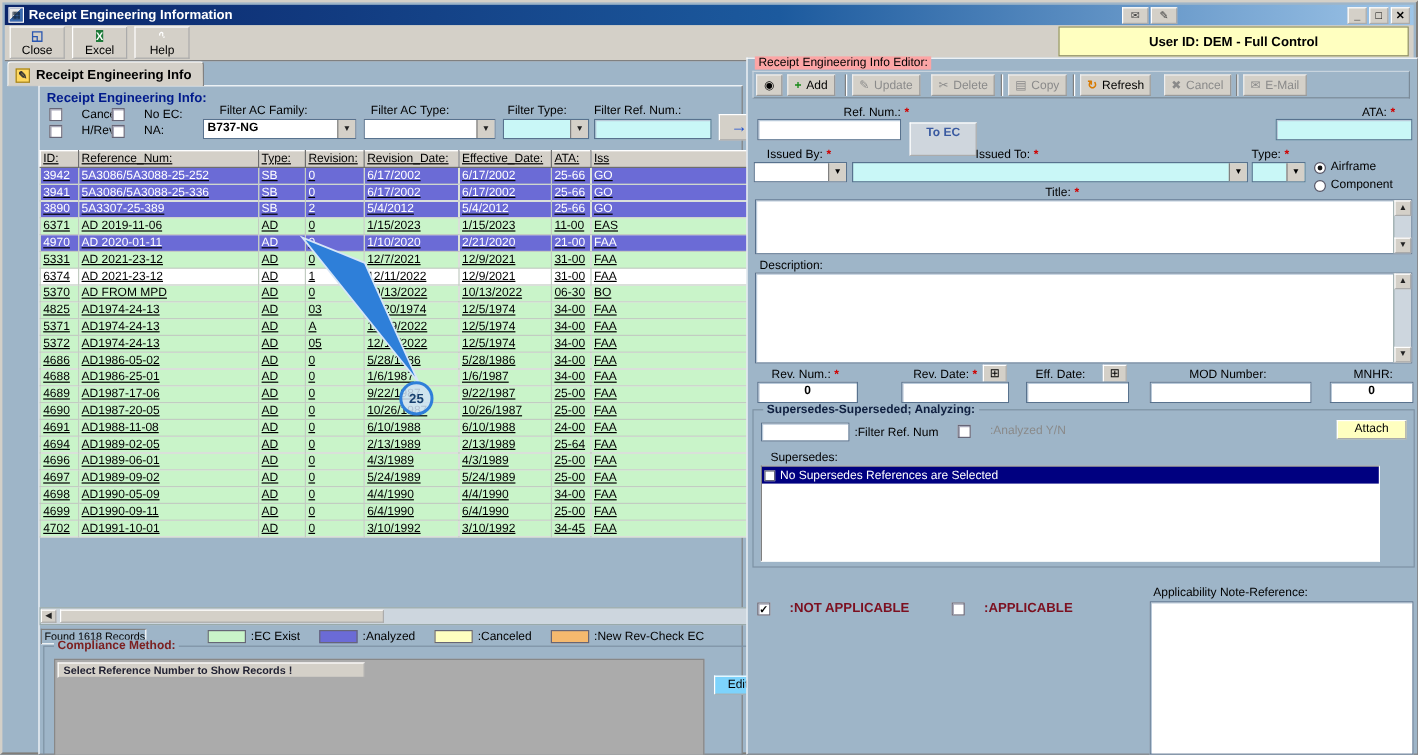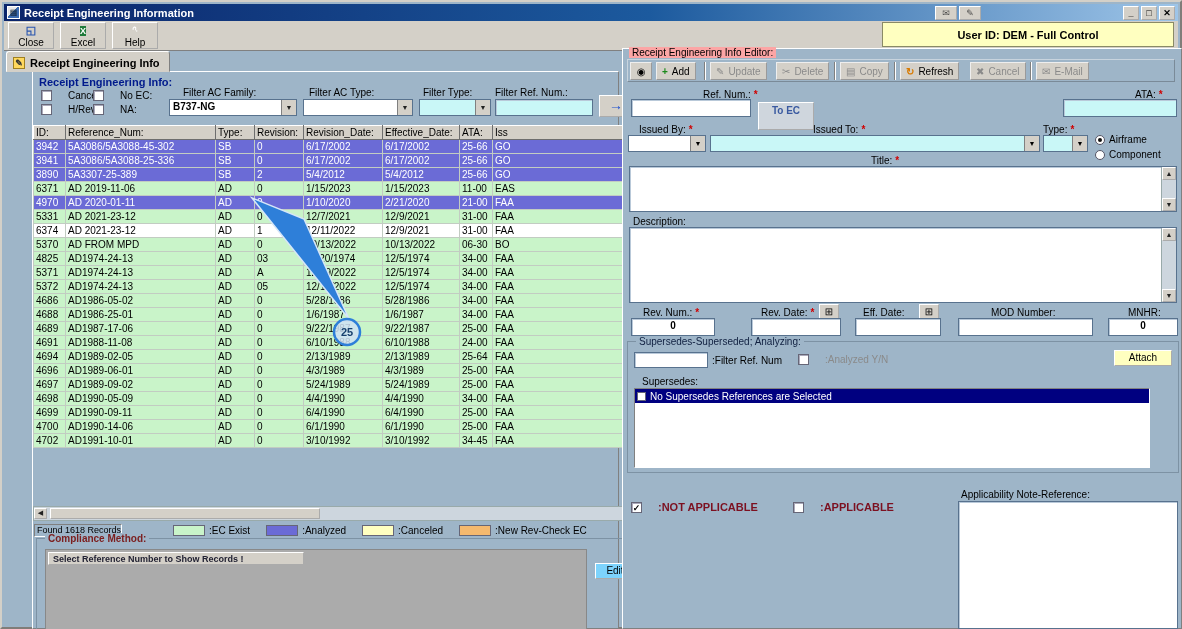--- a/index.html
+++ b/index.html
@@ -31,21 +31,21 @@
 .chk{position:absolute;display:flex;align-items:flex-end;gap:16px;font-size:10px;}
 .box{width:11px;height:11px;background:#fff;border:1px solid #667;box-shadow:inset 1px 1px 0 #aab;display:inline-block;font-size:9px;line-height:10px;text-align:center;font-weight:bold;}
 .flabel{position:absolute;top:15px;font-size:10px;white-space:nowrap;}
 .combo{position:absolute;top:27px;height:17px;background:#fff;border:1px solid #58728e;display:flex;}
 .combo.cyan,.tfield.cyan{background:#c9f7f7;}
 .combo .val{flex:1;padding:1px 3px;font-size:10px;overflow:hidden;white-space:nowrap;}
 .combo .drop{width:15px;background:#d4d0c8;border-left:1px solid #808080;font-size:7px;text-align:center;line-height:15px;color:#222;}
 .tfield{background:#fff;border:1px solid #58728e;box-shadow:inset 1px 1px 0 #b9c9d9;font-size:10px;padding:1px 3px;}
 .applybtn{position:absolute;left:566px;top:23px;width:34px;height:22px;background:#d4d0c8;border:1px outset #fff;color:#1d4fd0;font-weight:bold;font-size:14px;line-height:18px;text-align:center;}
 
-.grid{position:absolute;left:0;top:53px;width:636px;border-collapse:collapse;table-layout:fixed;font-size:10px;background:#fff;}
+.grid{position:absolute;left:0;top:53px;width:636px;border-collapse:collapse;table-layout:fixed;font-size:10px;background:#fff;text-decoration:underline;}
 .grid th{background:#d4d0c8;border:1px solid;border-color:#fff #6e6e6e #6e6e6e #fff;font-weight:normal;text-align:left;padding:0 2px;height:14px;white-space:nowrap;overflow:hidden;}
 .grid td{border:1px solid #c2ccc2;padding:0 2px;height:14px;white-space:nowrap;overflow:hidden;background:#fff;}
 .r-ec td{background:#c9f4c9;}
 .r-analyzed td{background:#6b6bd6;color:#fff;}
 .r-none td{background:#fff;}
 .vscroll{position:absolute;left:597px;top:53px;width:16px;height:381px;background:#cdd6de;border:1px solid #9aa;}
 .hscroll{position:absolute;left:0;top:434px;width:613px;height:15px;background:#cdd6de;border:1px solid #9aa;}
 .sbtn{position:absolute;background:#d4d0c8;border:1px outset #fff;font-size:7px;text-align:center;color:#222;}
 .vthumb{position:absolute;left:1px;top:16px;width:12px;height:22px;background:#d4d0c8;border:1px outset #fff;}
 .hthumb{position:absolute;left:16px;top:1px;width:270px;height:11px;background:#d4d0c8;border:1px outset #fff;}
@@ -80,21 +80,21 @@
 .radio{position:absolute;display:flex;gap:4px;align-items:center;font-size:10px;}
 .rcirc{width:10px;height:10px;border:1px solid #556;border-radius:50%;background:#fff;position:relative;}
 .rcirc.on::after{content:"";position:absolute;left:2px;top:2px;width:4px;height:4px;border-radius:50%;background:#111;}
 .mltext{position:absolute;background:#fff;border:1px solid #58728e;box-shadow:inset 1px 1px 0 #b9c9d9;}
 .scrollstrip{position:absolute;right:0;top:0;bottom:0;width:15px;background:#cdd6de;border-left:1px solid #9aa;}
 .scrollstrip .up,.scrollstrip .dn{position:absolute;left:0;width:14px;height:13px;background:#d4d0c8;border:1px outset #fff;font-size:7px;text-align:center;line-height:12px;color:#222;}
 .scrollstrip .up{top:0;}
 .scrollstrip .dn{bottom:0;}
 .calbtn{position:absolute;width:20px;height:15px;background:#d4d0c8;border:1px outset #fff;font-size:10px;line-height:13px;text-align:center;}
 .supers{position:absolute;left:4px;top:292px;width:552px;height:132px;border:1px solid #7d92a4;}
-.supers-title{font-weight:normal;color:#102040;}
+.supers-title{font-weight:bold;color:#102040;}
 .attach{position:absolute;left:486px;top:8px;width:58px;height:16px;background:#ffffc0;border:1px outset #fff;font-size:10px;text-align:center;line-height:14px;}
 .listbox{position:absolute;left:6px;top:46px;width:516px;height:80px;background:#fff;border:1px solid;border-color:#808080 #fff #fff #808080;}
 .listrow{height:14px;background:#000080;color:#fff;display:flex;align-items:center;font-size:10px;gap:4px;padding:0 2px;}
 .listrow .box{width:9px;height:9px;box-shadow:none;}
 .maroon{color:#7c1020;font-weight:bold;font-size:11px;}
 .annot{position:absolute;left:0;top:0;z-index:50;pointer-events:none;}
 </style>
 </head>
 <body>
 
@@ -194,21 +194,21 @@
               <th>Revision:</th>
               <th>Revision_Date:</th>
               <th>Effective_Date:</th>
               <th>ATA:</th>
               <th>Iss</th>
             </tr>
           </thead>
         <tbody>
             <tr class="r-analyzed">
               <td>3942</td>
-              <td>5A3086/5A3088-45-302</td>
+              <td>5A3086/5A3088-25-252</td>
               <td>SB</td>
               <td>0</td>
               <td>6/17/2002</td>
               <td>6/17/2002</td>
               <td>25-66</td>
               <td>GO</td>
             </tr>
             <tr class="r-analyzed">
               <td>3941</td>
               <td>5A3086/5A3088-25-336</td>
@@ -333,20 +333,30 @@
               <td>4689</td>
               <td>AD1987-17-06</td>
               <td>AD</td>
               <td>0</td>
               <td>9/22/1987</td>
               <td>9/22/1987</td>
               <td>25-00</td>
               <td>FAA</td>
             </tr>
             <tr class="r-ec">
+              <td>4690</td>
+              <td>AD1987-20-05</td>
+              <td>AD</td>
+              <td>0</td>
+              <td>10/26/1987</td>
+              <td>10/26/1987</td>
+              <td>25-00</td>
+              <td>FAA</td>
+            </tr>
+            <tr class="r-ec">
               <td>4691</td>
               <td>AD1988-11-08</td>
               <td>AD</td>
               <td>0</td>
               <td>6/10/1988</td>
               <td>6/10/1988</td>
               <td>24-00</td>
               <td>FAA</td>
             </tr>
             <tr class="r-ec">
@@ -389,30 +399,20 @@
               <td>34-00</td>
               <td>FAA</td>
             </tr>
             <tr class="r-ec">
               <td>4699</td>
               <td>AD1990-09-11</td>
               <td>AD</td>
               <td>0</td>
               <td>6/4/1990</td>
               <td>6/4/1990</td>
-              <td>25-00</td>
-              <td>FAA</td>
-            </tr>
-            <tr class="r-ec">
-              <td>4700</td>
-              <td>AD1990-14-06</td>
-              <td>AD</td>
-              <td>0</td>
-              <td>6/1/1990</td>
-              <td>6/1/1990</td>
               <td>25-00</td>
               <td>FAA</td>
             </tr>
             <tr class="r-ec">
               <td>4702</td>
               <td>AD1991-10-01</td>
               <td>AD</td>
               <td>0</td>
               <td>3/10/1992</td>
               <td>3/10/1992</td>

